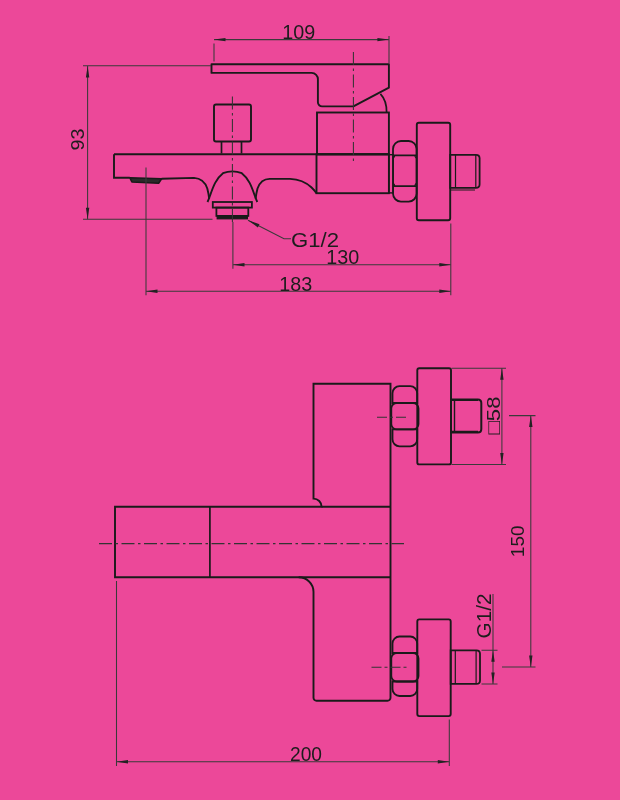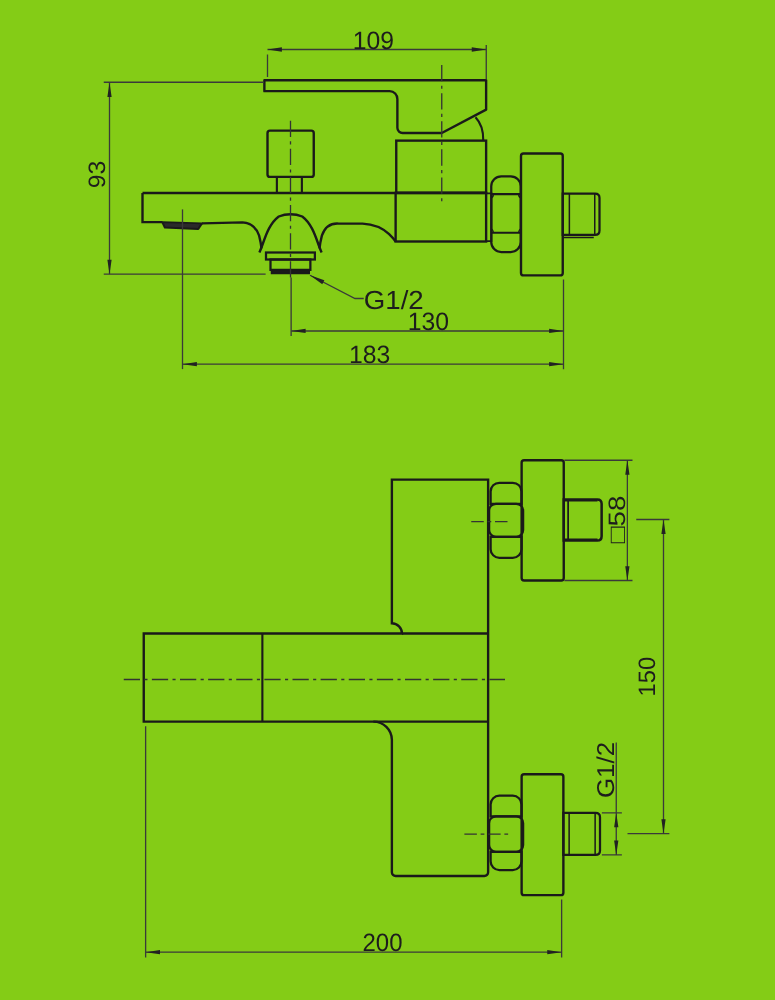--- a/index.html
+++ b/index.html
@@ -1,16 +1,16 @@
 <!DOCTYPE html>
 <html><head>
 <meta charset="utf-8">
 <style>
   html,body{margin:0;padding:0;background:#ffffff;-webkit-font-smoothing:antialiased;}
-  #page{width:620px;height:800px;position:relative;background:#84cc16;overflow:hidden;text-align:center;}
+  #page{width:620px;height:800px;position:relative;background:#ec4899;overflow:hidden;text-align:center;}
   svg{position:absolute;top:0;left:0;}
   text{font-family:"Liberation Sans",sans-serif;fill:#1d1d1d;}
 </style>
 </head>
 <body>
 <div id="page">
 <svg width="620" height="800" viewBox="0 0 620 800">
 <defs></defs>
 
 <g fill="none" stroke="#1a1a1a" stroke-width="1.9" stroke-linejoin="round">

